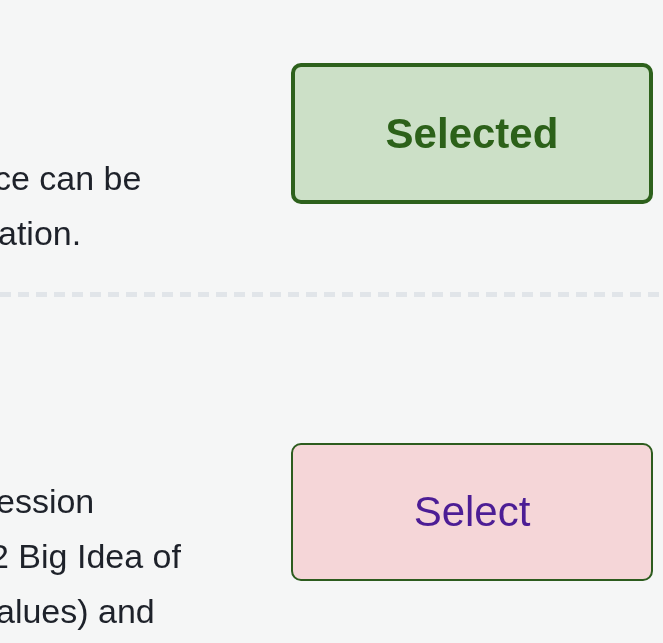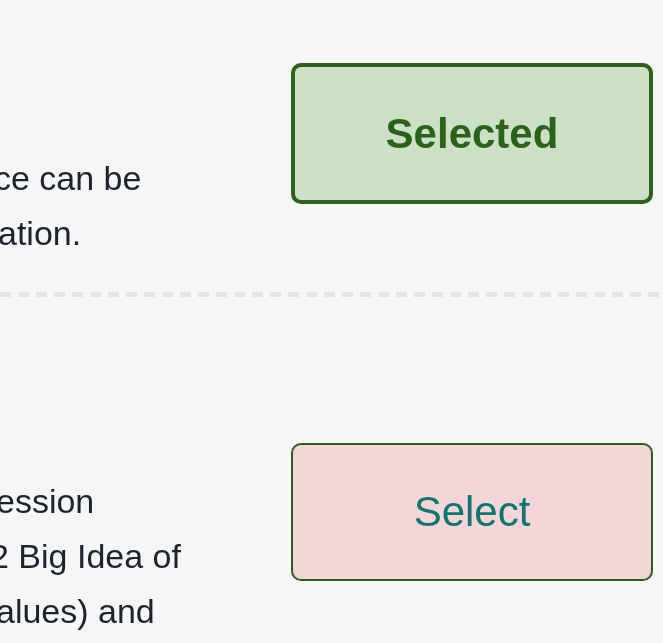--- a/index.html
+++ b/index.html
@@ -88,15 +88,15 @@
   <button class="opt-btn btn-selected" style="background-color: rgb(204, 224, 199); border-color: rgb(45, 97, 28); color: rgb(44, 97, 25);">Selected</button>
 
   <div class="divider"></div>
 
   <div>
     <div class="line l-d1">ession</div>
     <div class="line l-d2">2 Big Idea of</div>
     <div class="line l-d3">alues) and</div>
   </div>
 
-  <button class="opt-btn btn-select" style="background-color: rgb(245, 214, 216); border-color: rgb(45, 92, 30); color: #0f766e;">Select</button>
+  <button class="opt-btn btn-select" style="background-color: rgb(245, 214, 216); border-color: rgb(45, 92, 30); color: #4c1d95;">Select</button>
 
 </div>
 
 </body></html>

